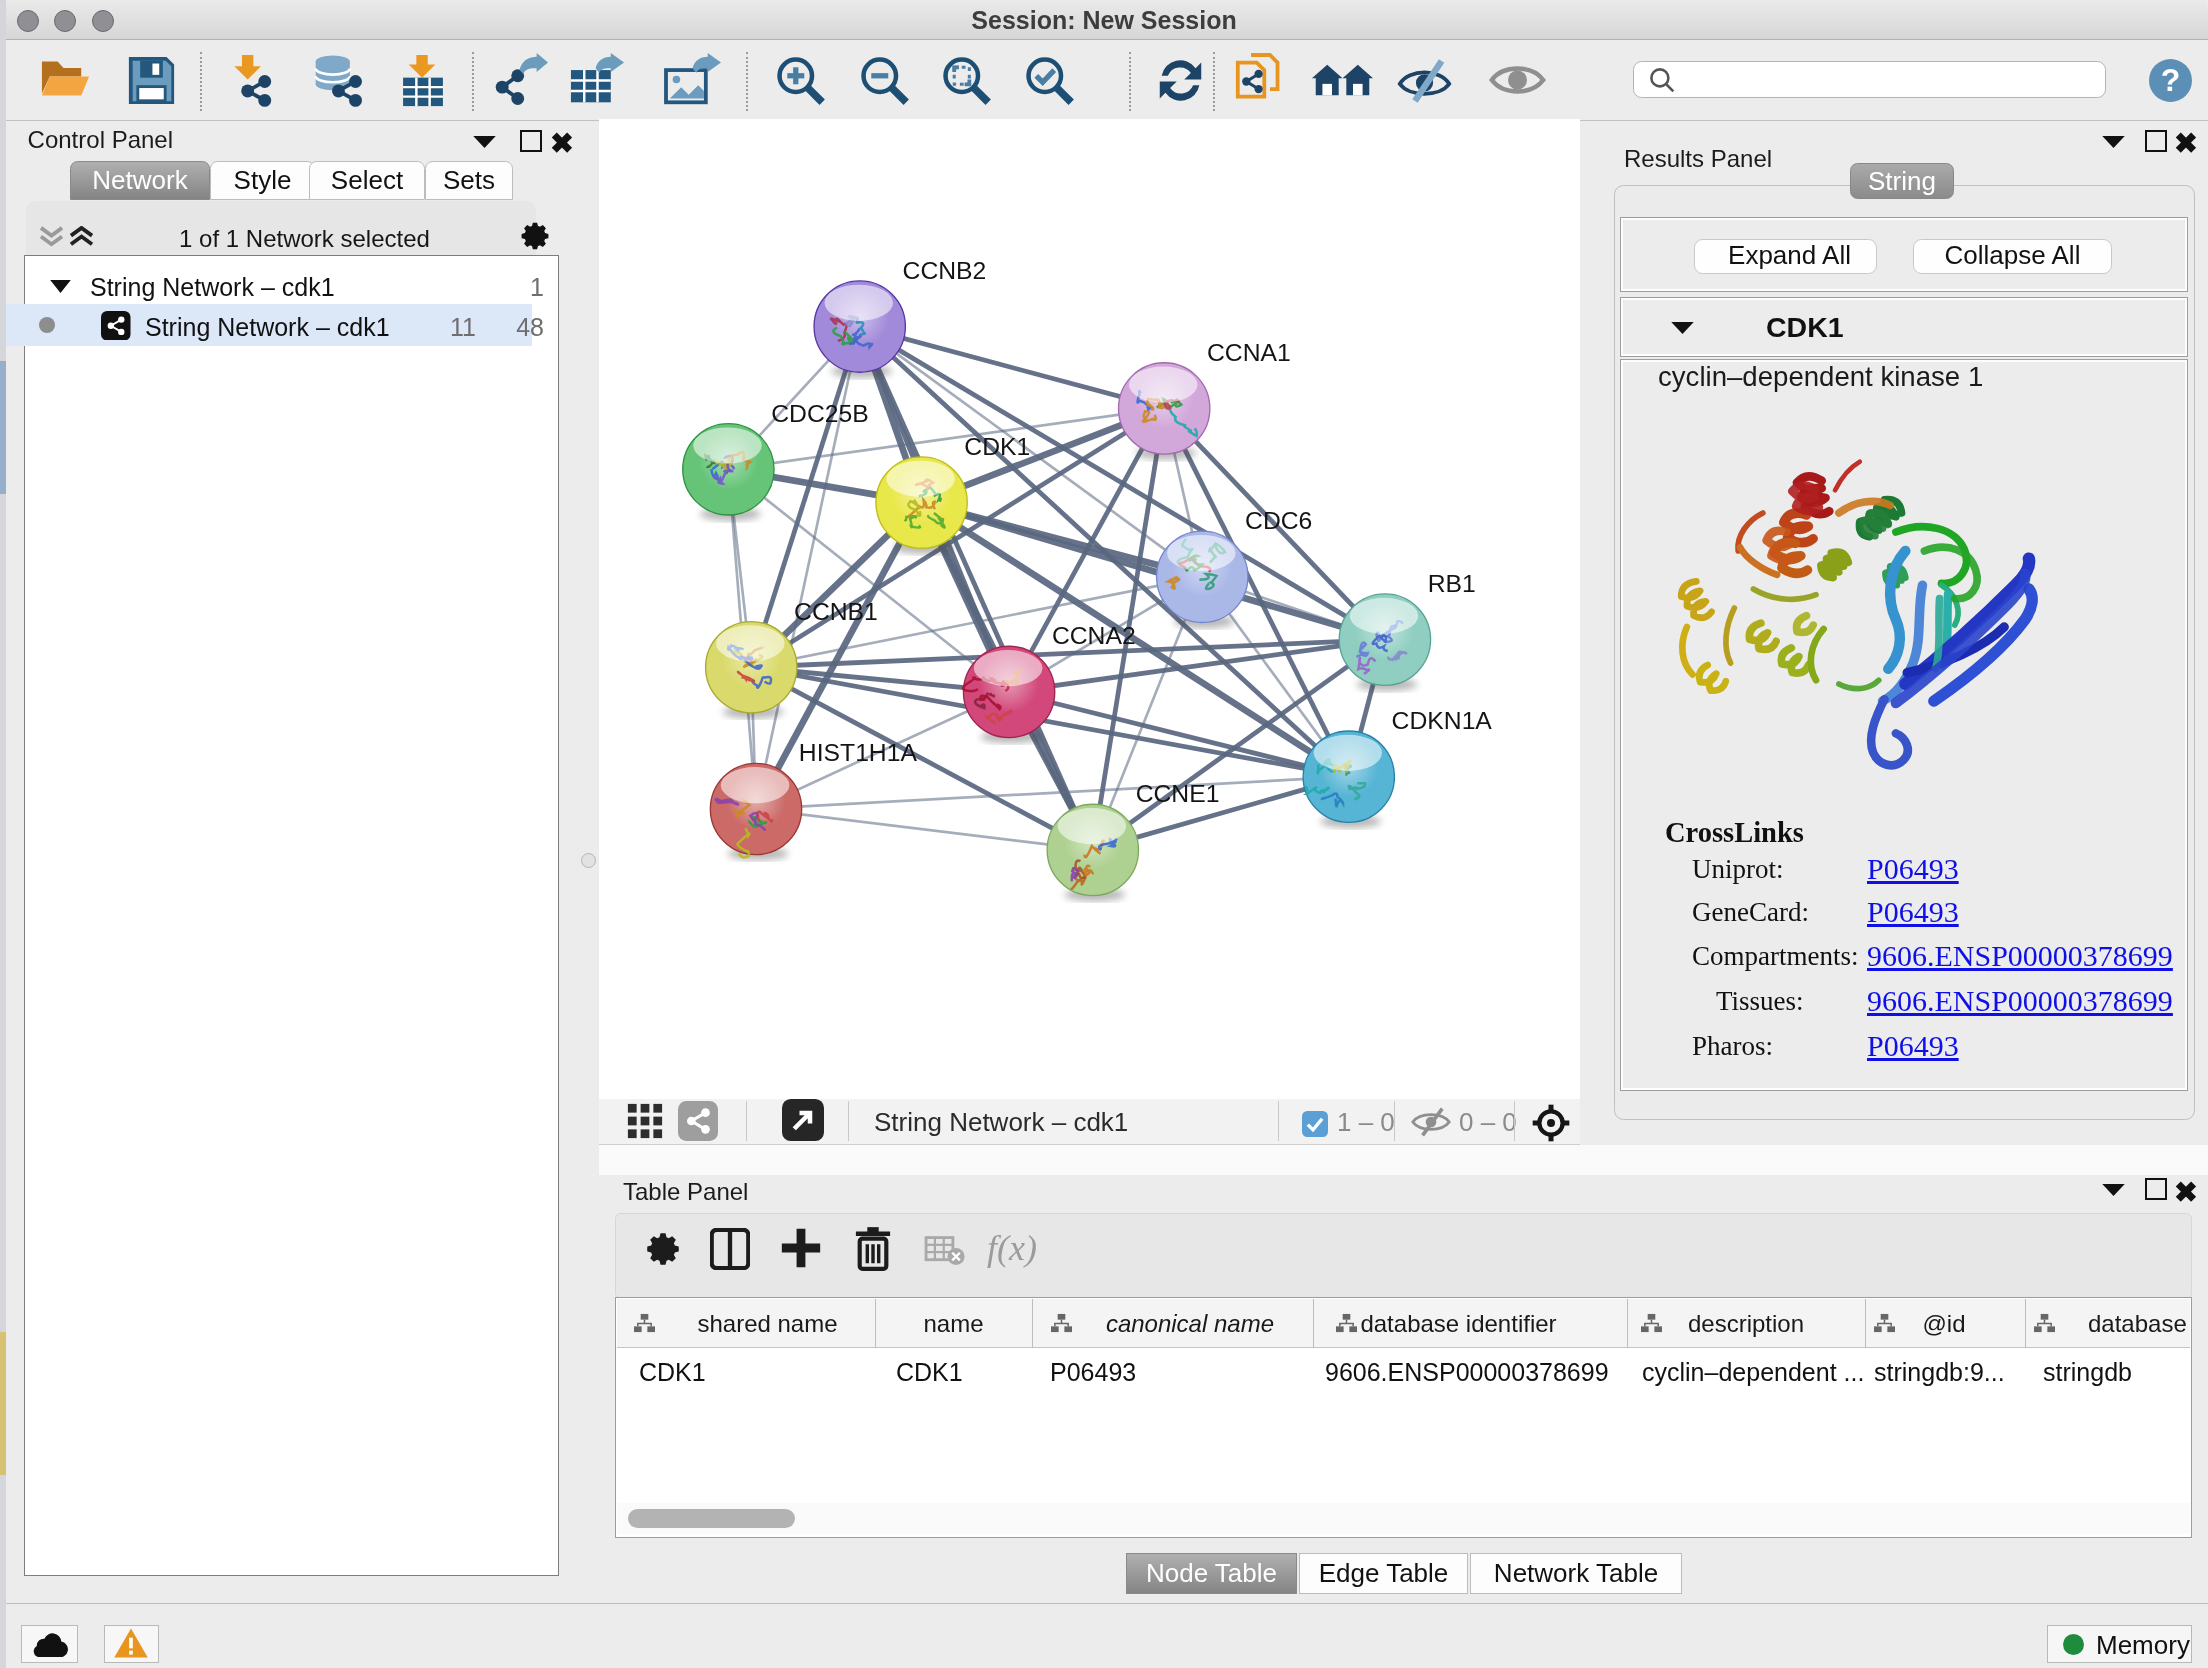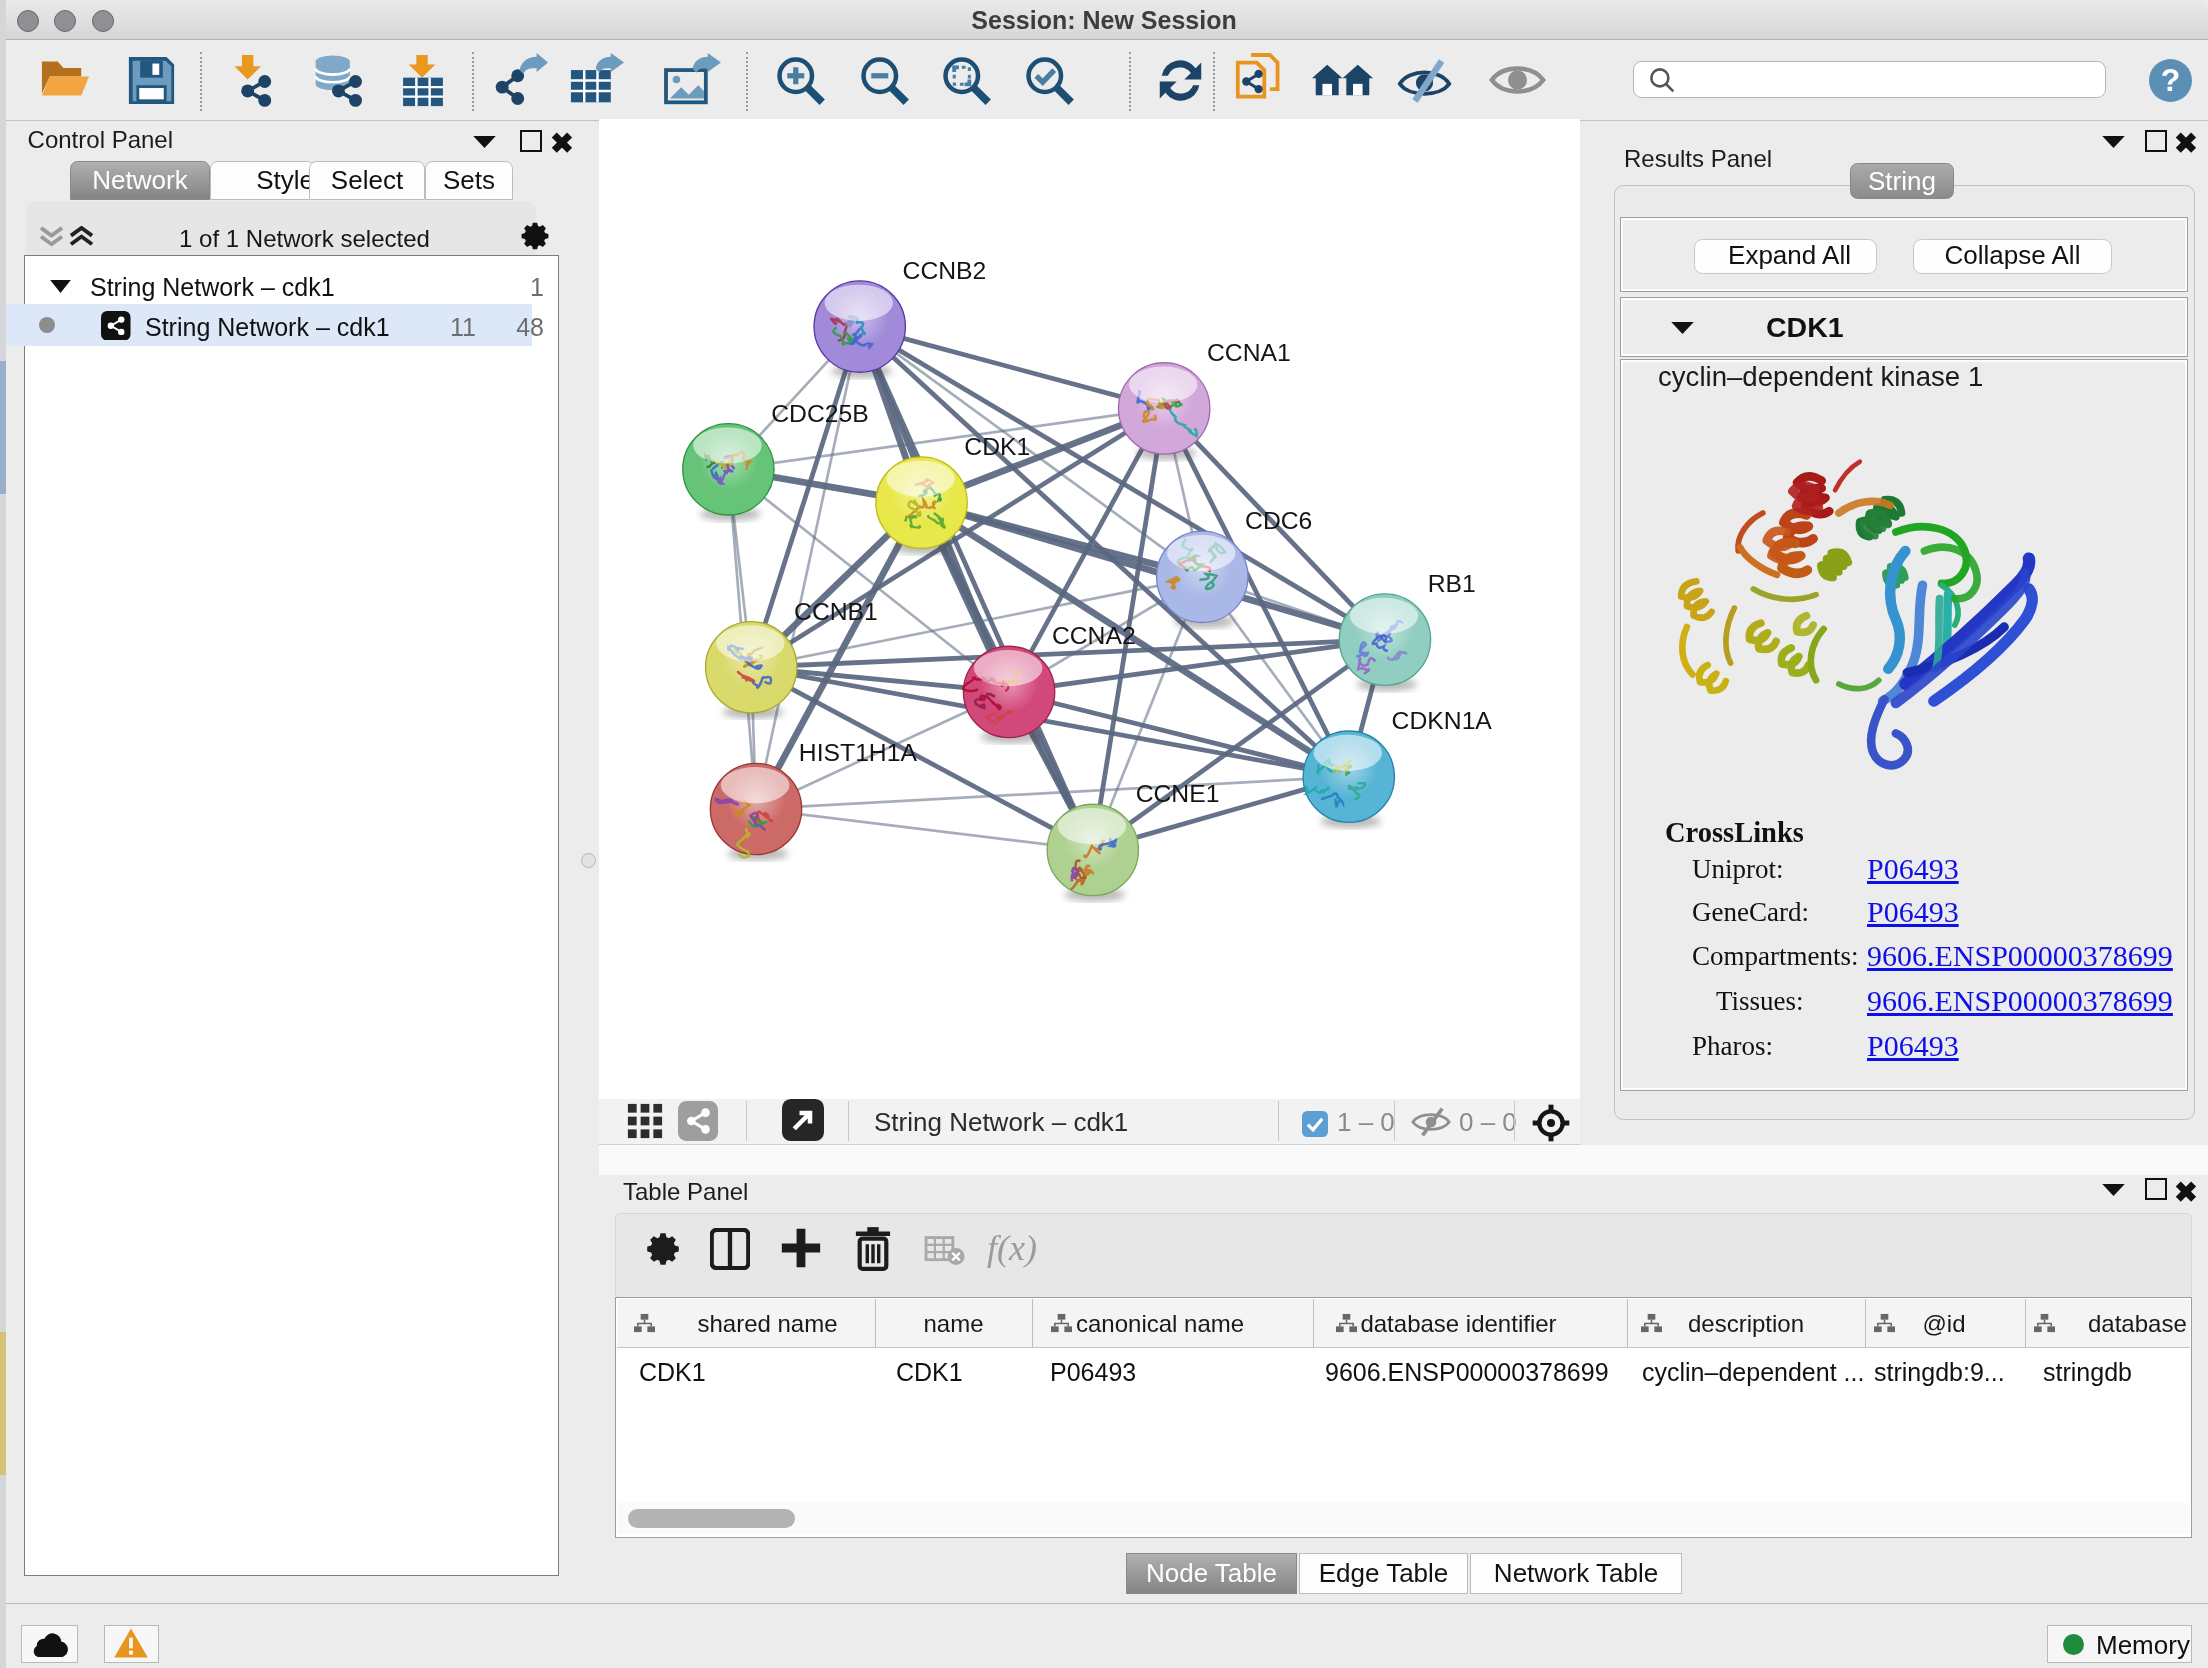--- a/index.html
+++ b/index.html
@@ -230,21 +230,21 @@
 <div id="helpbtn">?</div>
 
 <div class="abs" id="cpanel"></div>
 <div class="abs phead" style="left:27.6px; top:126px;">Control Panel</div>
 <div class="abs" style="left:472px;top:134px;"><svg width="25" height="15" viewBox="0 0 26 16">
       <polygon points="1,2 25,2 13,15" fill="#111"></polygon>
     </svg></div>
 <div class="abs" style="left:520px;top:130px;width:22px;height:22px;border:2.9px solid #111;"></div>
 <div class="abs" style="left:550px;top:127px;font-size:28.5px;font-weight:700;color:#111;">✖</div>
 <div class="tab tabsel" style="left:70px; top:161px; width:140px; line-height:37px;">Network</div>
-<div class="tab" style="left:210px; top:161px; width:105px; line-height:37px;text-align:right;">Style</div>
+<div class="tab" style="left:210px; top:161px; width:105px; line-height:37px;">Style</div>
 <div class="tab" style="left:309px; top:161px; width:116px; line-height:37px;">Select</div>
 <div class="tab" style="left:425px; top:161px; width:88px; line-height:37px;">Sets</div>
 <div id="cp-bar"></div>
 <div class="abs" style="left:38px;top:226px;"><svg width="27" height="23" viewBox="0 0 28 24">
       <path d="M3 2 L14 10 L25 2" fill="none" stroke="#9a9a9a" stroke-width="4"></path>
       <path d="M3 11 L14 19 L25 11" fill="none" stroke="#9a9a9a" stroke-width="4"></path>
     </svg></div>
 <div class="abs" style="left:68px;top:226px;"><svg width="27" height="23" viewBox="0 0 28 24">
       <path d="M3 10 L14 2 L25 10" fill="none" stroke="#222" stroke-width="4"></path>
       <path d="M3 19 L14 11 L25 19" fill="none" stroke="#222" stroke-width="4"></path>
@@ -707,21 +707,21 @@
     </svg>
  <div class="th" style="left:43px;width:215px;text-align:center;line-height:49px;">shared name</div>
 
  <div class="th" style="left:258px;width:157px;text-align:center;line-height:49px;">name</div>
  <svg class="abs treeico" style="left:433px;top:14.3px;" width="23" height="21" viewBox="0 0 24 22">
       <rect x="8" y="1" width="8" height="6" fill="#666"></rect>
       <rect x="1" y="14" width="8" height="6" fill="#666"></rect>
       <rect x="15" y="14" width="8" height="6" fill="#666"></rect>
       <path d="M12 7 v4 M5 14 v-3 h14 v3" stroke="#666" stroke-width="1.6" fill="none"></path>
     </svg>
- <div class="th" style="left:459px;width:198px;text-align:left;line-height:49px;">canonical name</div>
+ <div class="th" style="left:459px;width:198px;text-align:right;line-height:49px;font-style:italic;">canonical name</div>
  <svg class="abs treeico" style="left:718px;top:14.3px;" width="23" height="21" viewBox="0 0 24 22">
       <rect x="8" y="1" width="8" height="6" fill="#666"></rect>
       <rect x="1" y="14" width="8" height="6" fill="#666"></rect>
       <rect x="15" y="14" width="8" height="6" fill="#666"></rect>
       <path d="M12 7 v4 M5 14 v-3 h14 v3" stroke="#666" stroke-width="1.6" fill="none"></path>
     </svg>
  <div class="th" style="left:731px;width:221px;text-align:center;line-height:49px;">database identifier</div>
  <svg class="abs treeico" style="left:1023px;top:14.3px;" width="23" height="21" viewBox="0 0 24 22">
       <rect x="8" y="1" width="8" height="6" fill="#666"></rect>
       <rect x="1" y="14" width="8" height="6" fill="#666"></rect>

